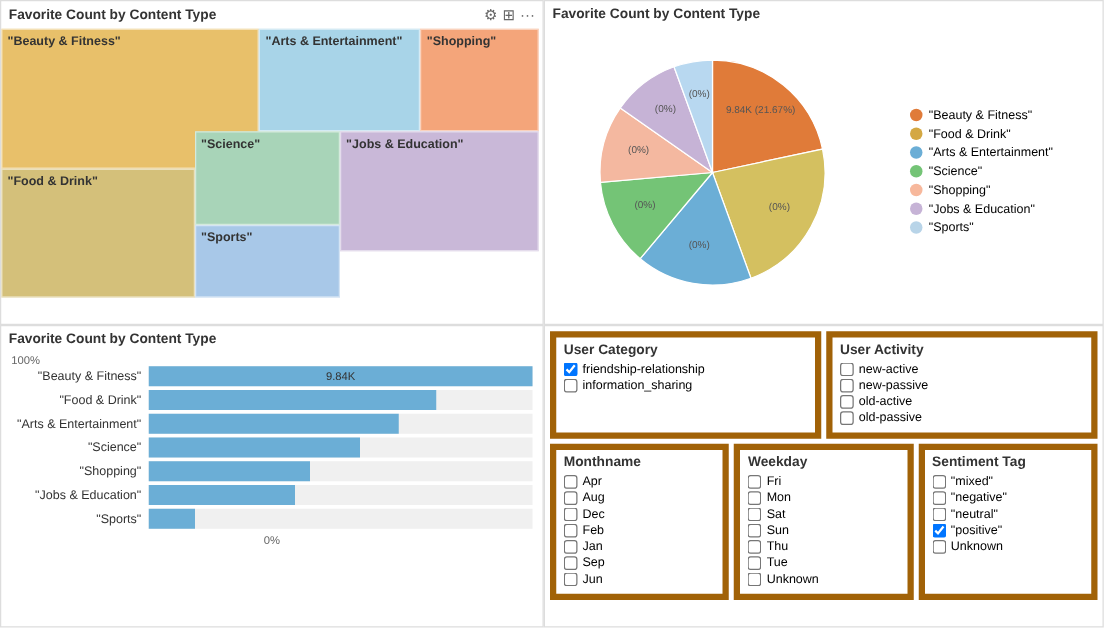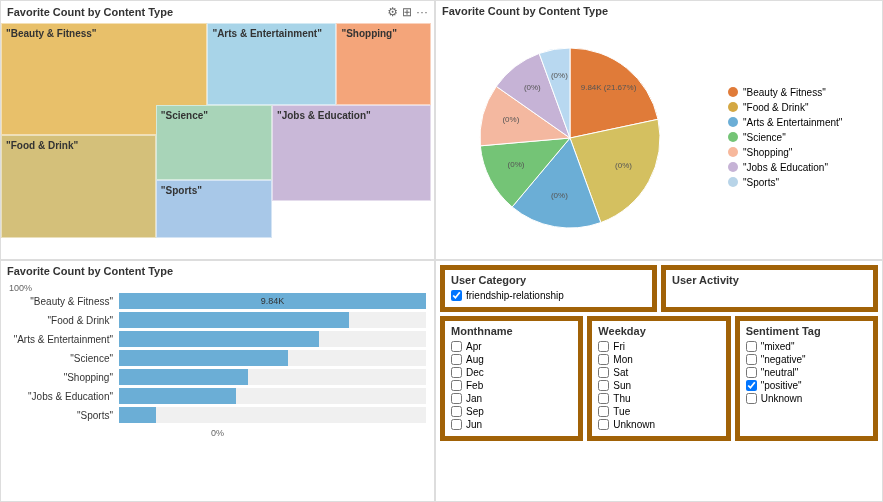--- a/index.html
+++ b/index.html
@@ -194,25 +194,47 @@
   <div class="panel" style="grid-column:2;grid-row:2;display:flex;flex-direction:column;padding:4px;">
     <div style="display:grid;grid-template-columns:1fr 1fr;gap:4px;margin-bottom:4px;">
 
       <div class="filter-section">
         <div class="filter-title">User Category</div>
         <div id="user-category-items">
             <div class="filter-item">
               <input type="checkbox" checked="" style="">
               <span>friendship-relationship</span>
             </div>
+            <div class="filter-item">
+              <input type="checkbox" style="">
+              <span>information_sharing</span>
+            </div>
           </div>
       </div>
 
       <div class="filter-section">
         <div class="filter-title">User Activity</div>
+        <div id="user-activity-items">
+            <div class="filter-item">
+              <input type="checkbox" style="">
+              <span>new-active</span>
+            </div>
+            <div class="filter-item">
+              <input type="checkbox" style="">
+              <span>new-passive</span>
+            </div>
+            <div class="filter-item">
+              <input type="checkbox" style="">
+              <span>old-active</span>
+            </div>
+            <div class="filter-item">
+              <input type="checkbox" style="">
+              <span>old-passive</span>
+            </div>
+          </div>
       </div>
     </div>
     <div style="display:grid;grid-template-columns:1fr 1fr 1fr;gap:4px;">
 
       <div class="filter-section">
         <div class="filter-title">Monthname</div>
         <div class="scrollbar-area" id="monthname-items">
             <div class="filter-item">
               <input type="checkbox" style="">
               <span>Apr</span>

